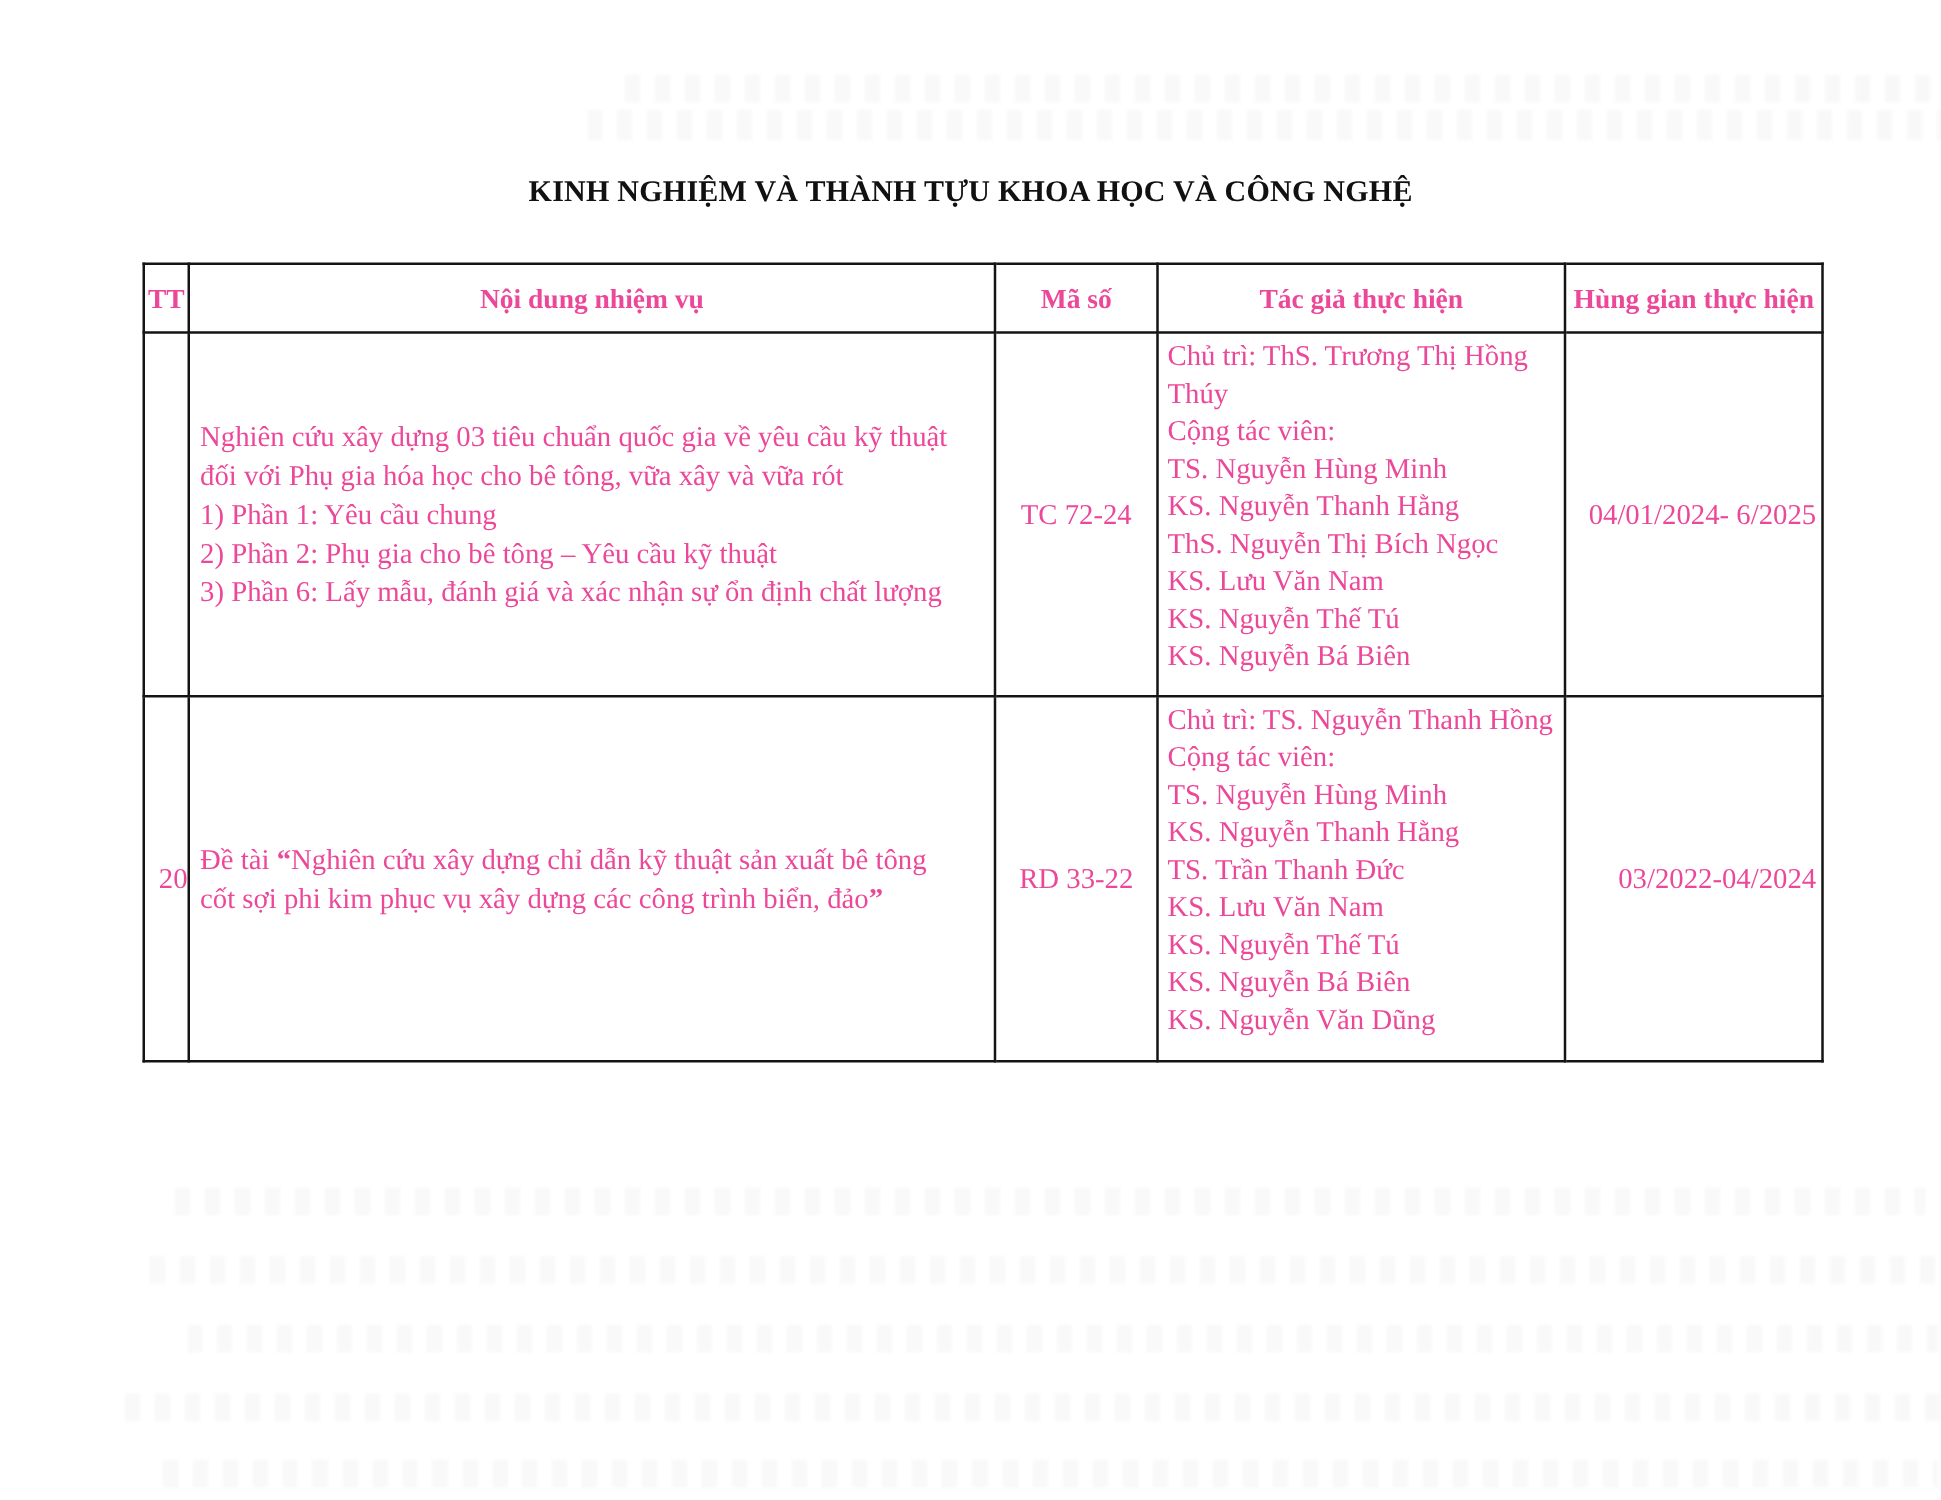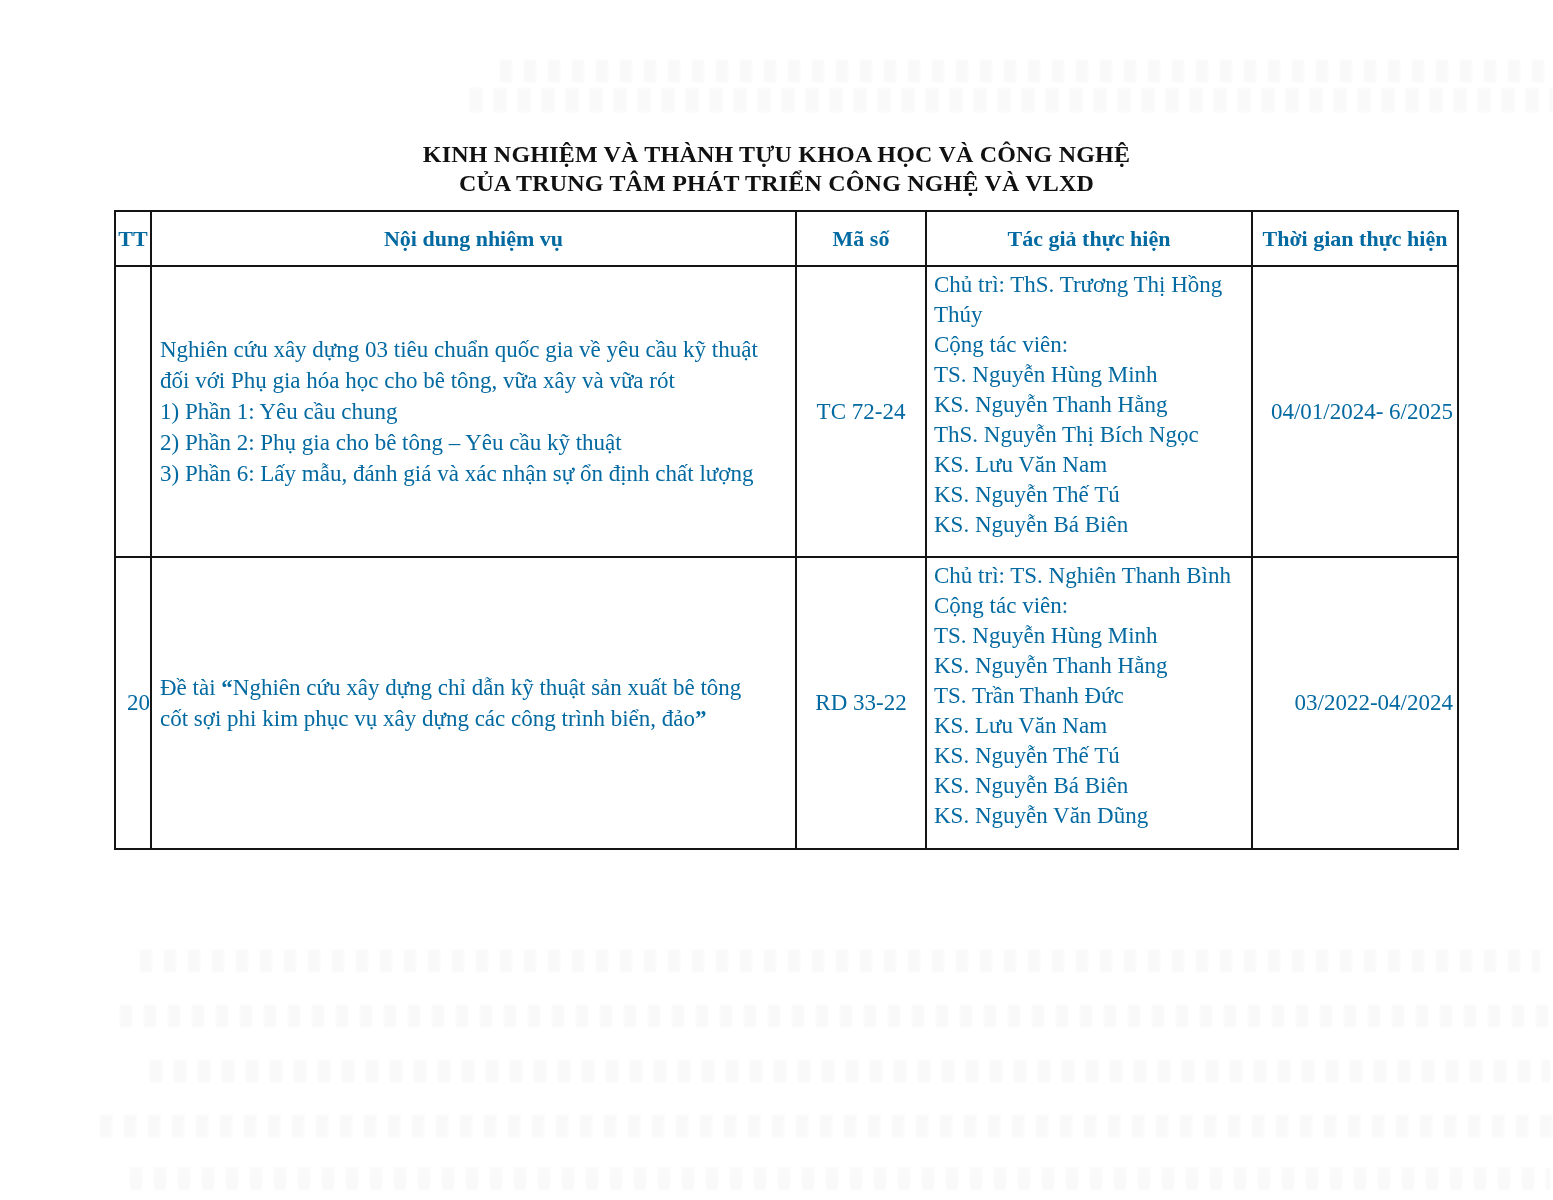--- a/index.html
+++ b/index.html
@@ -46,21 +46,21 @@
     left: 114px;
     top: 210px;
     width: 1343px;
     border-collapse: collapse;
     table-layout: fixed;
   }
   table.doc-table th,
   table.doc-table td {
     border: 2px solid #141414;
     font-size: 23px;
-    color: #0369a1;
+    color: #ec4899;
     overflow: hidden;
   }
   table.doc-table th {
     font-size: 22px;
     font-weight: bold;
     text-align: center;
     vertical-align: middle;
     padding: 2px 2px;
   }
   tr.header-row { height: 55px; }
@@ -106,38 +106,37 @@
   <div class="ghost" style="left:500px; top:60px;  width:1053px; height:22px;"></div>
   <div class="ghost" style="left:470px; top:88px;  width:1083px; height:24px;"></div>
   <div class="ghost" style="left:140px; top:950px; width:1400px; height:22px;"></div>
   <div class="ghost" style="left:120px; top:1005px;width:1430px; height:22px;"></div>
   <div class="ghost" style="left:150px; top:1060px;width:1400px; height:22px;"></div>
   <div class="ghost" style="left:100px; top:1115px;width:1453px; height:22px;"></div>
   <div class="ghost" style="left:130px; top:1168px;width:1420px; height:22px;"></div>
 
   <div class="title-block">
     <div class="title-line">KINH NGHIỆM VÀ THÀNH TỰU KHOA HỌC VÀ CÔNG NGHỆ</div>
-    <div class="title-line">CỦA TRUNG TÂM PHÁT TRIỂN CÔNG NGHỆ VÀ VLXD</div>
   </div>
 
   <table class="doc-table">
     <colgroup>
       <col style="width:36px">
       <col style="width:645px">
       <col style="width:130px">
       <col style="width:326px">
       <col style="width:206px">
     </colgroup>
     <tbody>
         <tr class="header-row">
       <th>TT</th>
       <th>Nội dung nhiệm vụ</th>
       <th>Mã số</th>
       <th>Tác giả thực hiện</th>
-      <th>Thời gian thực hiện</th>
+      <th>Hùng gian thực hiện</th>
     </tr>
     <tr class="body-row-1">
       <td class="cell-tt"></td>
       <td class="cell-content">
             <div class="line">Nghiên cứu xây dựng 03 tiêu chuẩn quốc gia về yêu cầu kỹ thuật đối với Phụ gia hóa học cho bê tông, vữa xây và vữa rót</div>
             <div class="line">1) Phần 1: Yêu cầu chung</div>
             <div class="line">2) Phần 2: Phụ gia cho bê tông – Yêu cầu kỹ thuật</div>
             <div class="line">3) Phần 6: Lấy mẫu, đánh giá và xác nhận sự ổn định chất lượng</div>
           </td>
       <td class="cell-code">TC 72-24</td>
@@ -153,21 +152,21 @@
           </td>
       <td class="cell-duration">04/01/2024- 6/2025</td>
     </tr>
     <tr class="body-row-2">
       <td class="cell-tt">20</td>
       <td class="cell-content">
         <div class="line"><span>Đề tài </span><span class="bold-quote">“</span><span>Nghiên cứu xây dựng chỉ dẫn kỹ thuật sản xuất bê tông cốt sợi phi kim phục vụ xây dựng các công trình biển, đảo</span><span class="bold-quote">”</span></div>
       </td>
       <td class="cell-code">RD 33-22</td>
       <td class="cell-authors">
-            <div class="line">Chủ trì: TS. Nghiên Thanh Bình</div>
+            <div class="line">Chủ trì: TS. Nguyễn Thanh Hồng</div>
             <div class="line">Cộng tác viên:</div>
             <div class="line">TS. Nguyễn Hùng Minh</div>
             <div class="line">KS. Nguyễn Thanh Hằng</div>
             <div class="line">TS. Trần Thanh Đức</div>
             <div class="line">KS. Lưu Văn Nam</div>
             <div class="line">KS. Nguyễn Thế Tú</div>
             <div class="line">KS. Nguyễn Bá Biên</div>
             <div class="line">KS. Nguyễn Văn Dũng</div>
           </td>
       <td class="cell-duration">03/2022-04/2024</td>

